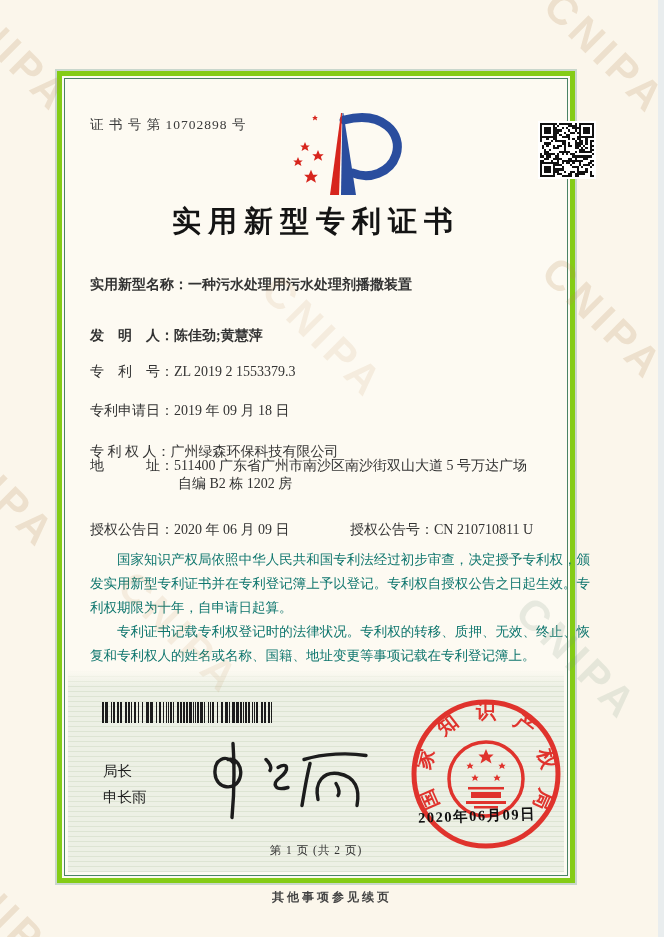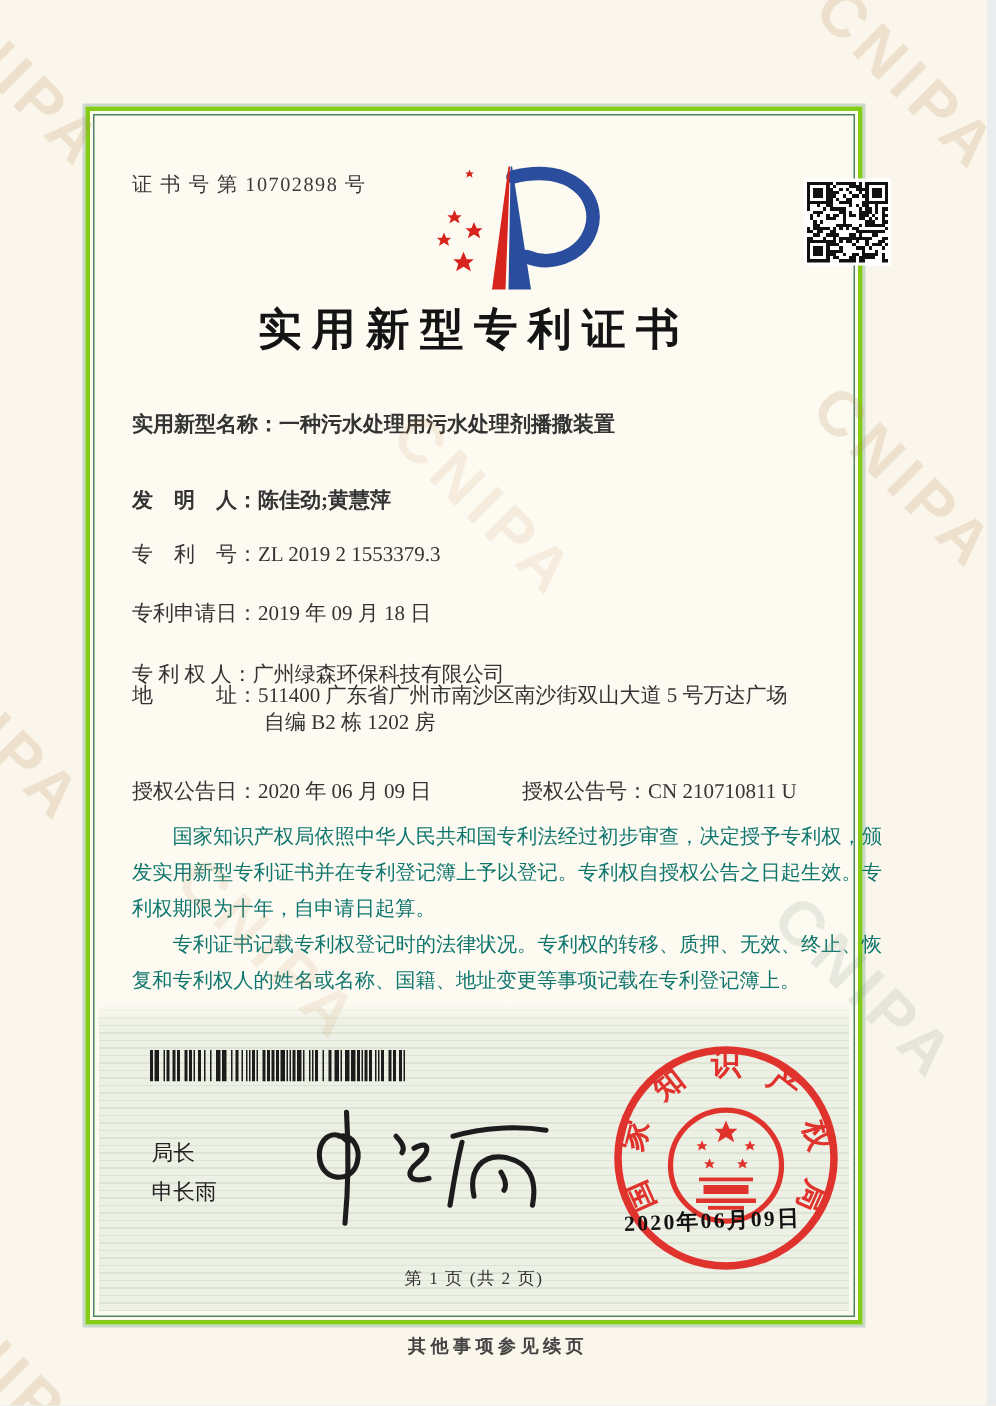--- a/index.html
+++ b/index.html
@@ -18,21 +18,21 @@
     font-weight:bold; font-size:42px; letter-spacing:5px;
     color:rgba(186,140,85,0.20); transform:rotate(45deg); transform-origin:left top;
     white-space:nowrap; pointer-events:none; z-index:5;
   }
   .wm.faint { color:rgba(186,140,85,0.12); }
   .wm.greenish { color:rgba(120,150,125,0.16); }
 
   
   #frame {
     position:absolute; left:57px; top:71px; width:518px; height:812px;
-    border:3px solid #84cc16; box-shadow:0 0 0 2px #c9d7cc; background:#fdfaf2; z-index:1;
+    border:5px solid #84cc16; box-shadow:0 0 0 2px #c9d7cc; background:#fdfaf2; z-index:1;
   }
   #frame-inner {
     position:absolute; left:2px; top:2px; right:2px; bottom:2px;
     border:1px solid #4a8365;
   }
 
   .certno { position:absolute; left:28px; top:40px; font-size:13.5px; letter-spacing:1px; color:#3a3a3a; }
 
   #logo { position:absolute; left:211px; top:30px; width:140px; height:92px; }
   #qr { position:absolute; left:476px; top:45px; width:58px; height:58px; background:#ffffff; padding:2px; }

